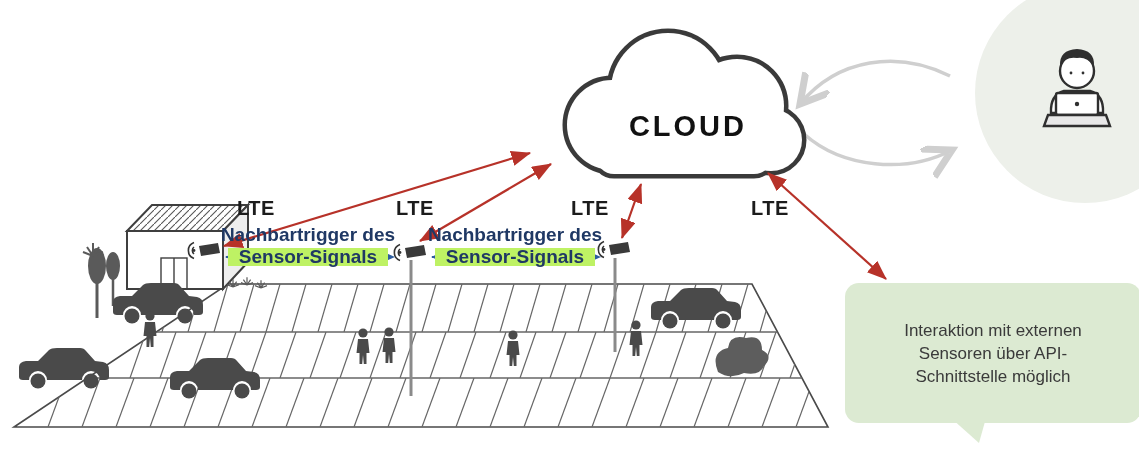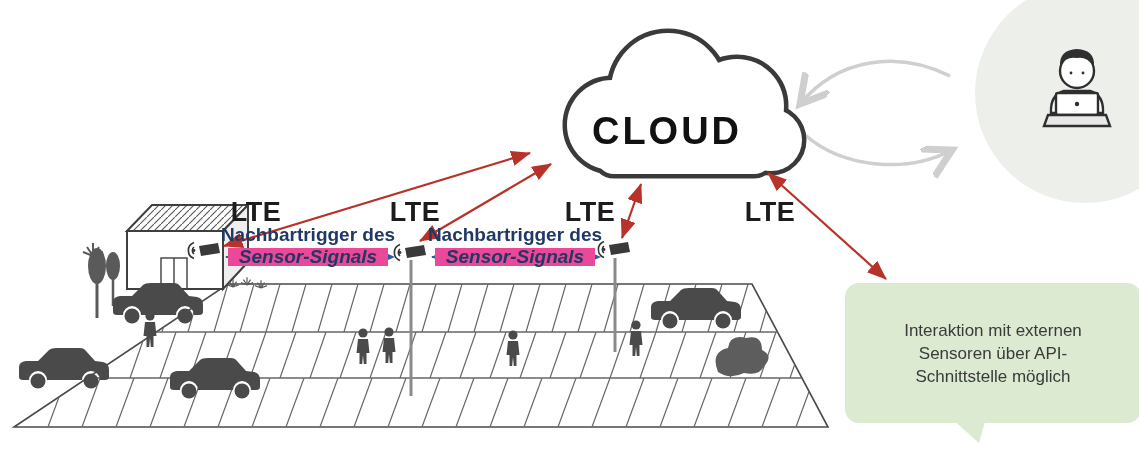--- a/index.html
+++ b/index.html
@@ -1,26 +1,26 @@
 <!DOCTYPE html>
 <html><head>
 <meta charset="utf-8">
 <style>
   html,body{margin:0;padding:0;background:#fff;}
   .stage{position:relative;width:1139px;height:450px;background:#fff;overflow:hidden;
          font-family:"Liberation Sans",sans-serif;}
   .stage svg{position:absolute;left:0;top:0;}
   .label{position:absolute;user-select:none;}
-  .cloud-label{font-size:38px;font-weight:700;letter-spacing:3px;color:#111;
-               width:160px;text-align:center;}
-  .lte{font-size:27px;font-weight:700;color:#1c1c1c;width:60px;text-align:center;
+  .cloud-label{font-size:29px;font-weight:700;letter-spacing:3px;color:#111;
+               width:160px;text-align:right;}
+  .lte{font-size:20px;font-weight:700;color:#1c1c1c;width:60px;text-align:center;
        letter-spacing:.5px;}
   .trig{font-size:19px;font-weight:700;color:#1f3864;width:190px;text-align:center;
         line-height:18px;}
-  .trig .mask{background:#ec4899;padding:0 11px;display:inline-block;font-style:italic;}
+  .trig .mask{background:#bef264;padding:0 11px;display:inline-block;}
   .callout{position:absolute;left:845px;top:283px;width:296px;height:140px;
            background:#dcead2;border-radius:14px;display:flex;flex-direction:column;
            justify-content:center;align-items:center;}
   .callout-line{font-size:17px;line-height:23px;color:#3a3a3a;text-align:center;width:100%;}
   .callout-tail{position:absolute;left:951px;top:418px;width:0;height:0;
                 border-top:25px solid #dcead2;border-left:28px solid transparent;
                 border-right:7px solid transparent;}
 </style>
 </head>
 <body>

